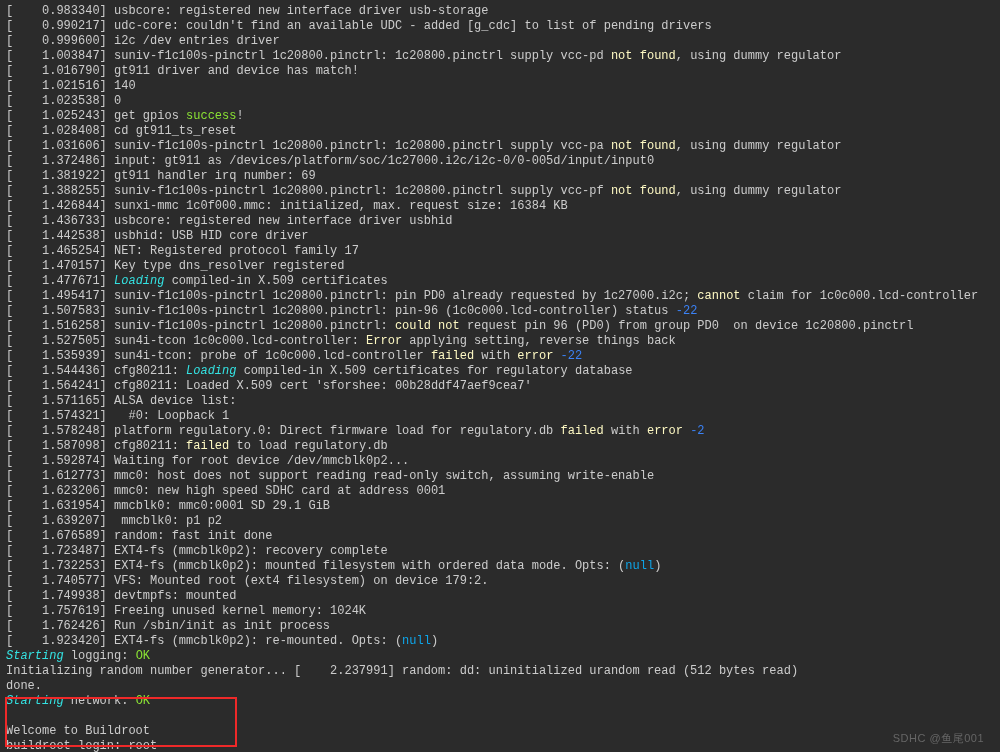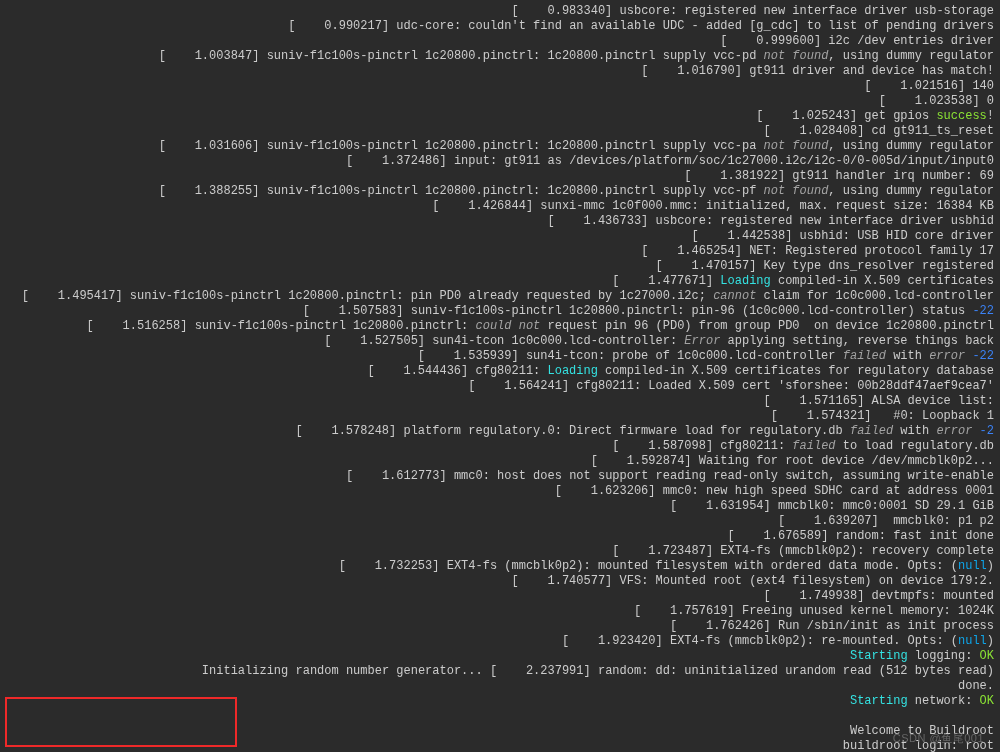--- a/index.html
+++ b/index.html
@@ -11,26 +11,26 @@
     font-size: 12px;
     line-height: 15px;
     width: 1000px;
     height: 752px;
     overflow: hidden;
   }
   .terminal {
     padding: 4px 6px 0 6px;
     white-space: pre;
   }
-  .line { min-height: 15px; text-align: right; }
+  .line { min-height: 15px; }
   .bracket { color: #cccccc; }
   .txt { color: #cccccc; }
   .grn { color: #8ae234; }
-  .red { color: #a3a3a3; font-style: italic; }
-  .cyan { color: #34e2e2; }
+  .red { color: #fef9c3; }
+  .cyan { color: #34e2e2; font-style: italic; }
   .mag { color: #0ea5e9; }
   .warn { color: #3b82f6; }
   .highlight {
     border: 2px solid #ef2929;
     position: absolute;
     pointer-events: none;
   }
   .watermark {
     position: absolute;
     bottom: 6px;
@@ -39,13 +39,13 @@
     font-size: 11px;
     font-family: sans-serif;
     letter-spacing: 0.5px;
   }
 </style>
 </head>
 <body>
 
 <div class="terminal" id="terminal"><div class="line"><span class="bracket">[    0.983340] </span><span class="txt">usbcore: registered new interface driver usb-storage</span></div><div class="line"><span class="bracket">[    0.990217] </span><span class="txt">udc-core: couldn't find an available UDC - added [g_cdc] to list of pending drivers</span></div><div class="line"><span class="bracket">[    0.999600] </span><span class="txt">i2c /dev entries driver</span></div><div class="line"><span class="bracket">[    1.003847] </span><span class="txt">suniv-f1c100s-pinctrl 1c20800.pinctrl: 1c20800.pinctrl supply vcc-pd </span><span class="red">not found</span><span class="txt">, using dummy regulator</span></div><div class="line"><span class="bracket">[    1.016790] </span><span class="txt">gt911 driver and device has match!</span></div><div class="line"><span class="bracket">[    1.021516] </span><span class="txt">140</span></div><div class="line"><span class="bracket">[    1.023538] </span><span class="txt">0</span></div><div class="line"><span class="bracket">[    1.025243] </span><span class="txt">get gpios </span><span class="grn">success</span><span class="txt">!</span></div><div class="line"><span class="bracket">[    1.028408] </span><span class="txt">cd gt911_ts_reset</span></div><div class="line"><span class="bracket">[    1.031606] </span><span class="txt">suniv-f1c100s-pinctrl 1c20800.pinctrl: 1c20800.pinctrl supply vcc-pa </span><span class="red">not found</span><span class="txt">, using dummy regulator</span></div><div class="line"><span class="bracket">[    1.372486] </span><span class="txt">input: gt911 as /devices/platform/soc/1c27000.i2c/i2c-0/0-005d/input/input0</span></div><div class="line"><span class="bracket">[    1.381922] </span><span class="txt">gt911 handler irq number: 69</span></div><div class="line"><span class="bracket">[    1.388255] </span><span class="txt">suniv-f1c100s-pinctrl 1c20800.pinctrl: 1c20800.pinctrl supply vcc-pf </span><span class="red">not found</span><span class="txt">, using dummy regulator</span></div><div class="line"><span class="bracket">[    1.426844] </span><span class="txt">sunxi-mmc 1c0f000.mmc: initialized, max. request size: 16384 KB</span></div><div class="line"><span class="bracket">[    1.436733] </span><span class="txt">usbcore: registered new interface driver usbhid</span></div><div class="line"><span class="bracket">[    1.442538] </span><span class="txt">usbhid: USB HID core driver</span></div><div class="line"><span class="bracket">[    1.465254] </span><span class="txt">NET: Registered protocol family 17</span></div><div class="line"><span class="bracket">[    1.470157] </span><span class="txt">Key type dns_resolver registered</span></div><div class="line"><span class="bracket">[    1.477671] </span><span class="cyan">Loading</span><span class="txt"> compiled-in X.509 certificates</span></div><div class="line"><span class="bracket">[    1.495417] </span><span class="txt">suniv-f1c100s-pinctrl 1c20800.pinctrl: pin PD0 already requested by 1c27000.i2c; </span><span class="red">cannot</span><span class="txt"> claim for 1c0c000.lcd-controller</span></div><div class="line"><span class="bracket">[    1.507583] </span><span class="txt">suniv-f1c100s-pinctrl 1c20800.pinctrl: pin-96 (1c0c000.lcd-controller) status </span><span class="warn">-22</span></div><div class="line"><span class="bracket">[    1.516258] </span><span class="txt">suniv-f1c100s-pinctrl 1c20800.pinctrl: </span><span class="red">could not</span><span class="txt"> request pin 96 (PD0) from group PD0  on device 1c20800.pinctrl</span></div><div class="line"><span class="bracket">[    1.527505] </span><span class="txt">sun4i-tcon 1c0c000.lcd-controller: </span><span class="red">Error</span><span class="txt"> applying setting, reverse things back</span></div><div class="line"><span class="bracket">[    1.535939] </span><span class="txt">sun4i-tcon: probe of 1c0c000.lcd-controller </span><span class="red">failed</span><span class="txt"> with </span><span class="red">error</span><span class="txt"> </span><span class="warn">-22</span></div><div class="line"><span class="bracket">[    1.544436] </span><span class="txt">cfg80211: </span><span class="cyan">Loading</span><span class="txt"> compiled-in X.509 certificates for regulatory database</span></div><div class="line"><span class="bracket">[    1.564241] </span><span class="txt">cfg80211: Loaded X.509 cert 'sforshee: 00b28ddf47aef9cea7'</span></div><div class="line"><span class="bracket">[    1.571165] </span><span class="txt">ALSA device list:</span></div><div class="line"><span class="bracket">[    1.574321] </span><span class="txt">  #0: Loopback 1</span></div><div class="line"><span class="bracket">[    1.578248] </span><span class="txt">platform regulatory.0: Direct firmware load for regulatory.db </span><span class="red">failed</span><span class="txt"> with </span><span class="red">error</span><span class="txt"> </span><span class="warn">-2</span></div><div class="line"><span class="bracket">[    1.587098] </span><span class="txt">cfg80211: </span><span class="red">failed</span><span class="txt"> to load regulatory.db</span></div><div class="line"><span class="bracket">[    1.592874] </span><span class="txt">Waiting for root device /dev/mmcblk0p2...</span></div><div class="line"><span class="bracket">[    1.612773] </span><span class="txt">mmc0: host does not support reading read-only switch, assuming write-enable</span></div><div class="line"><span class="bracket">[    1.623206] </span><span class="txt">mmc0: new high speed SDHC card at address 0001</span></div><div class="line"><span class="bracket">[    1.631954] </span><span class="txt">mmcblk0: mmc0:0001 SD 29.1 GiB</span></div><div class="line"><span class="bracket">[    1.639207] </span><span class="txt"> mmcblk0: p1 p2</span></div><div class="line"><span class="bracket">[    1.676589] </span><span class="txt">random: fast init done</span></div><div class="line"><span class="bracket">[    1.723487] </span><span class="txt">EXT4-fs (mmcblk0p2): recovery complete</span></div><div class="line"><span class="bracket">[    1.732253] </span><span class="txt">EXT4-fs (mmcblk0p2): mounted filesystem with ordered data mode. Opts: (</span><span class="mag">null</span><span class="txt">)</span></div><div class="line"><span class="bracket">[    1.740577] </span><span class="txt">VFS: Mounted root (ext4 filesystem) on device 179:2.</span></div><div class="line"><span class="bracket">[    1.749938] </span><span class="txt">devtmpfs: mounted</span></div><div class="line"><span class="bracket">[    1.757619] </span><span class="txt">Freeing unused kernel memory: 1024K</span></div><div class="line"><span class="bracket">[    1.762426] </span><span class="txt">Run /sbin/init as init process</span></div><div class="line"><span class="bracket">[    1.923420] </span><span class="txt">EXT4-fs (mmcblk0p2): re-mounted. Opts: (</span><span class="mag">null</span><span class="txt">)</span></div><div class="line"><span class="cyan">Starting</span><span class="txt"> logging: </span><span class="grn">OK</span></div><div class="line"><span class="txt">Initializing random number generator... [    2.237991] random: dd: uninitialized urandom read (512 bytes read)</span></div><div class="line"><span class="txt">done.</span></div><div class="line"><span class="cyan">Starting</span><span class="txt"> network: </span><span class="grn">OK</span></div><div class="line"><span class="txt"> </span></div><div class="line"><span class="txt">Welcome to Buildroot</span></div><div class="line"><span class="txt">buildroot login: root</span></div></div>
 <div class="highlight" id="hl" style="left: 5px; top: 697px; width: 228px; height: 46px;"></div>
-<div class="watermark">CSDN @鱼尾001</div>
+<div class="watermark">SDHC @鱼尾001</div>
 
 </body></html>

